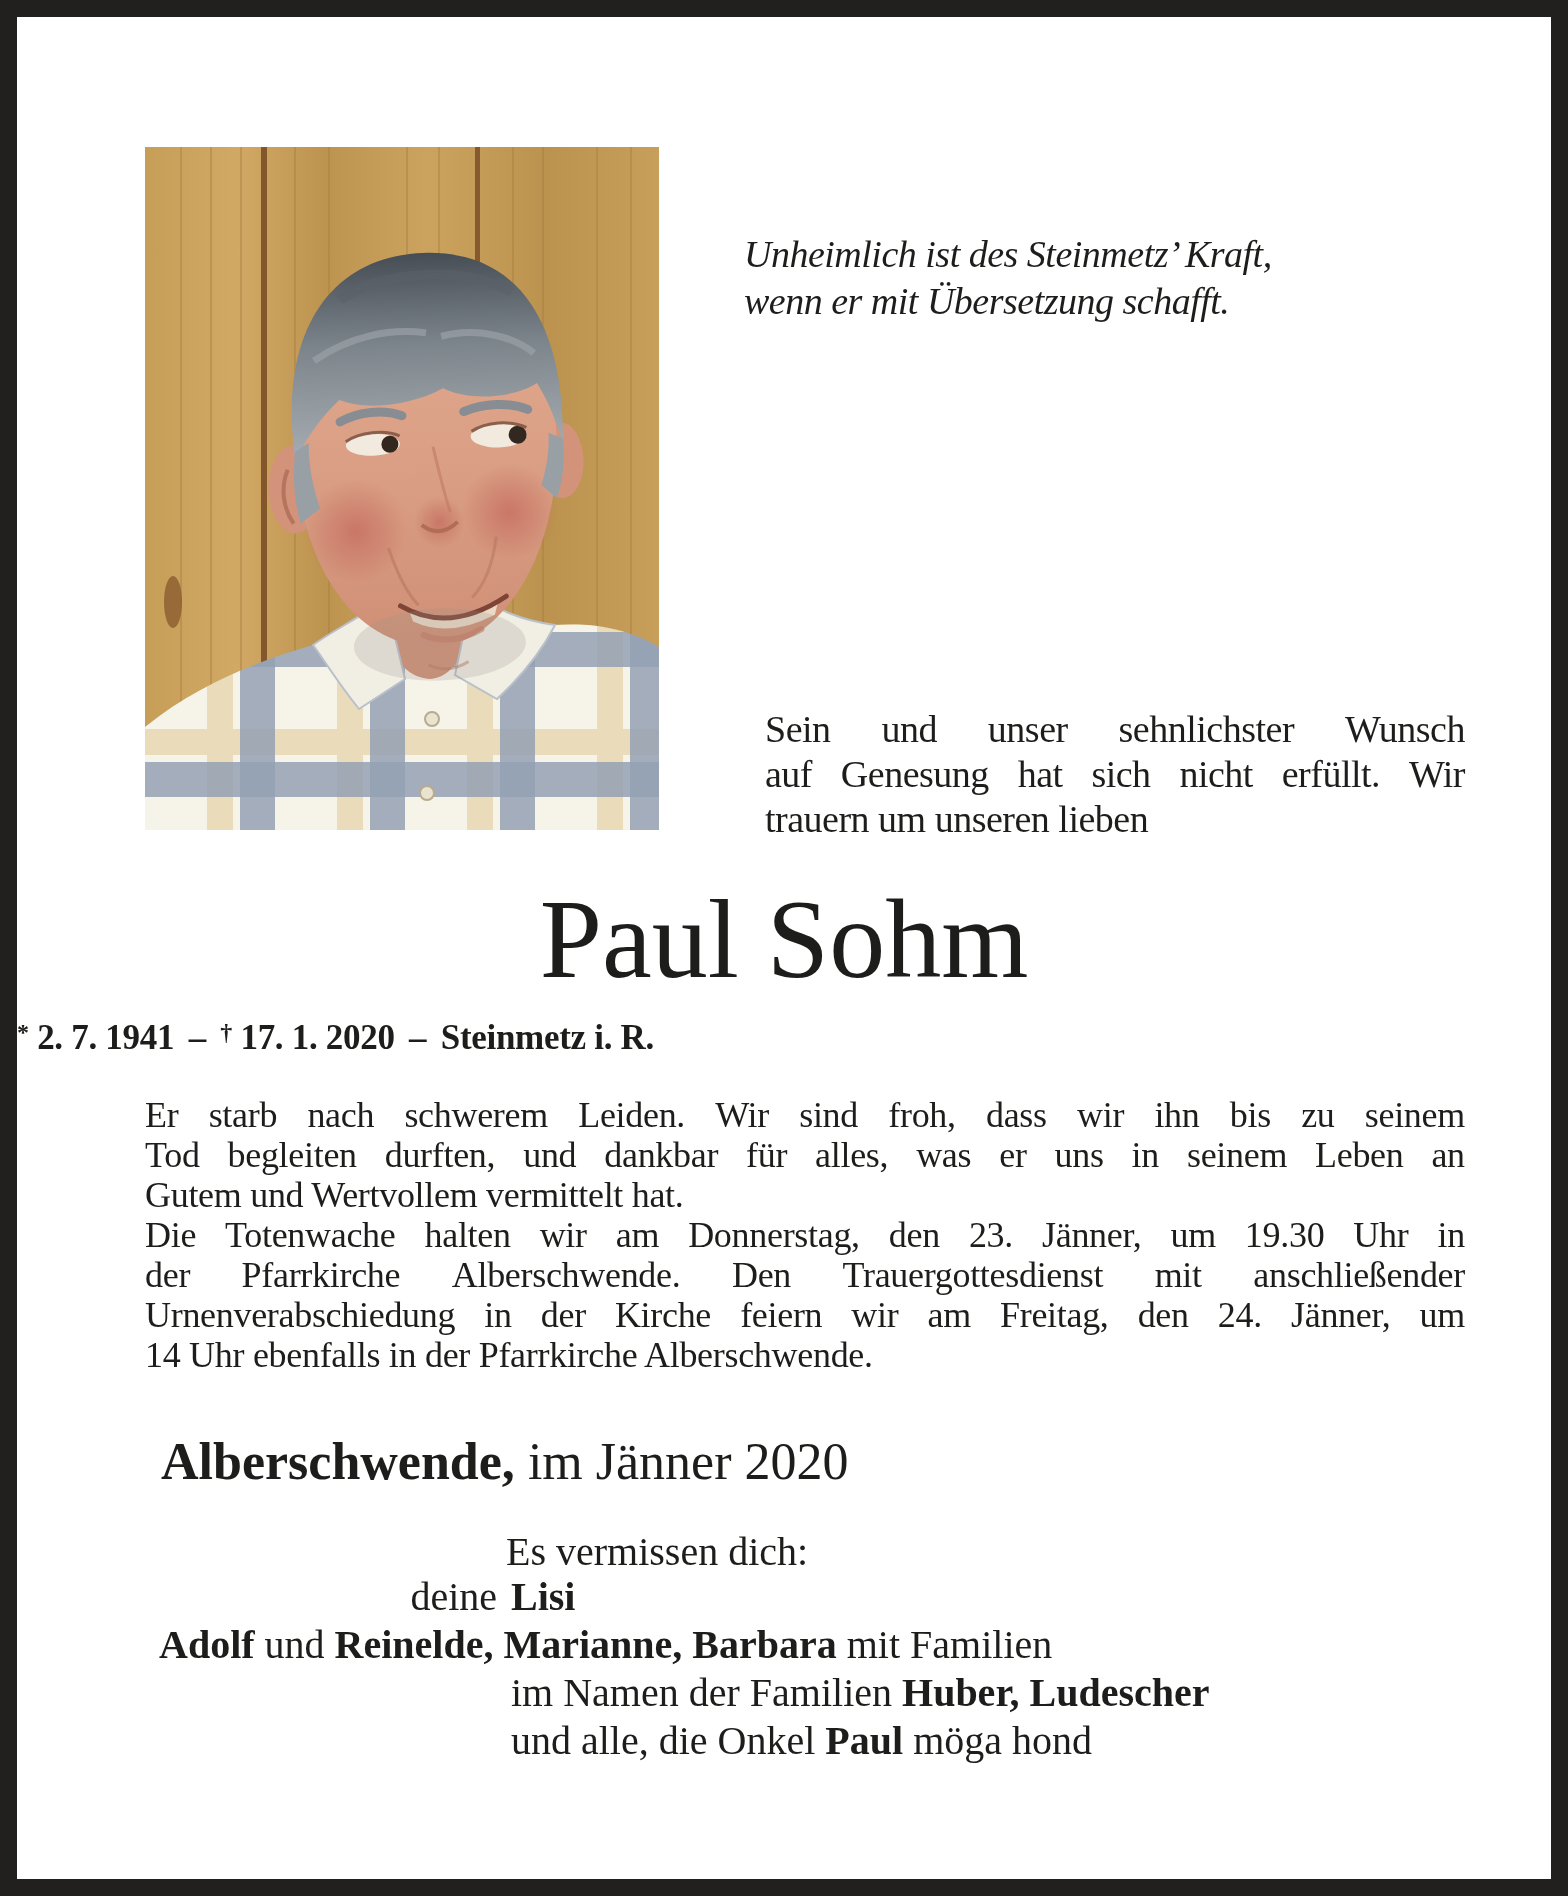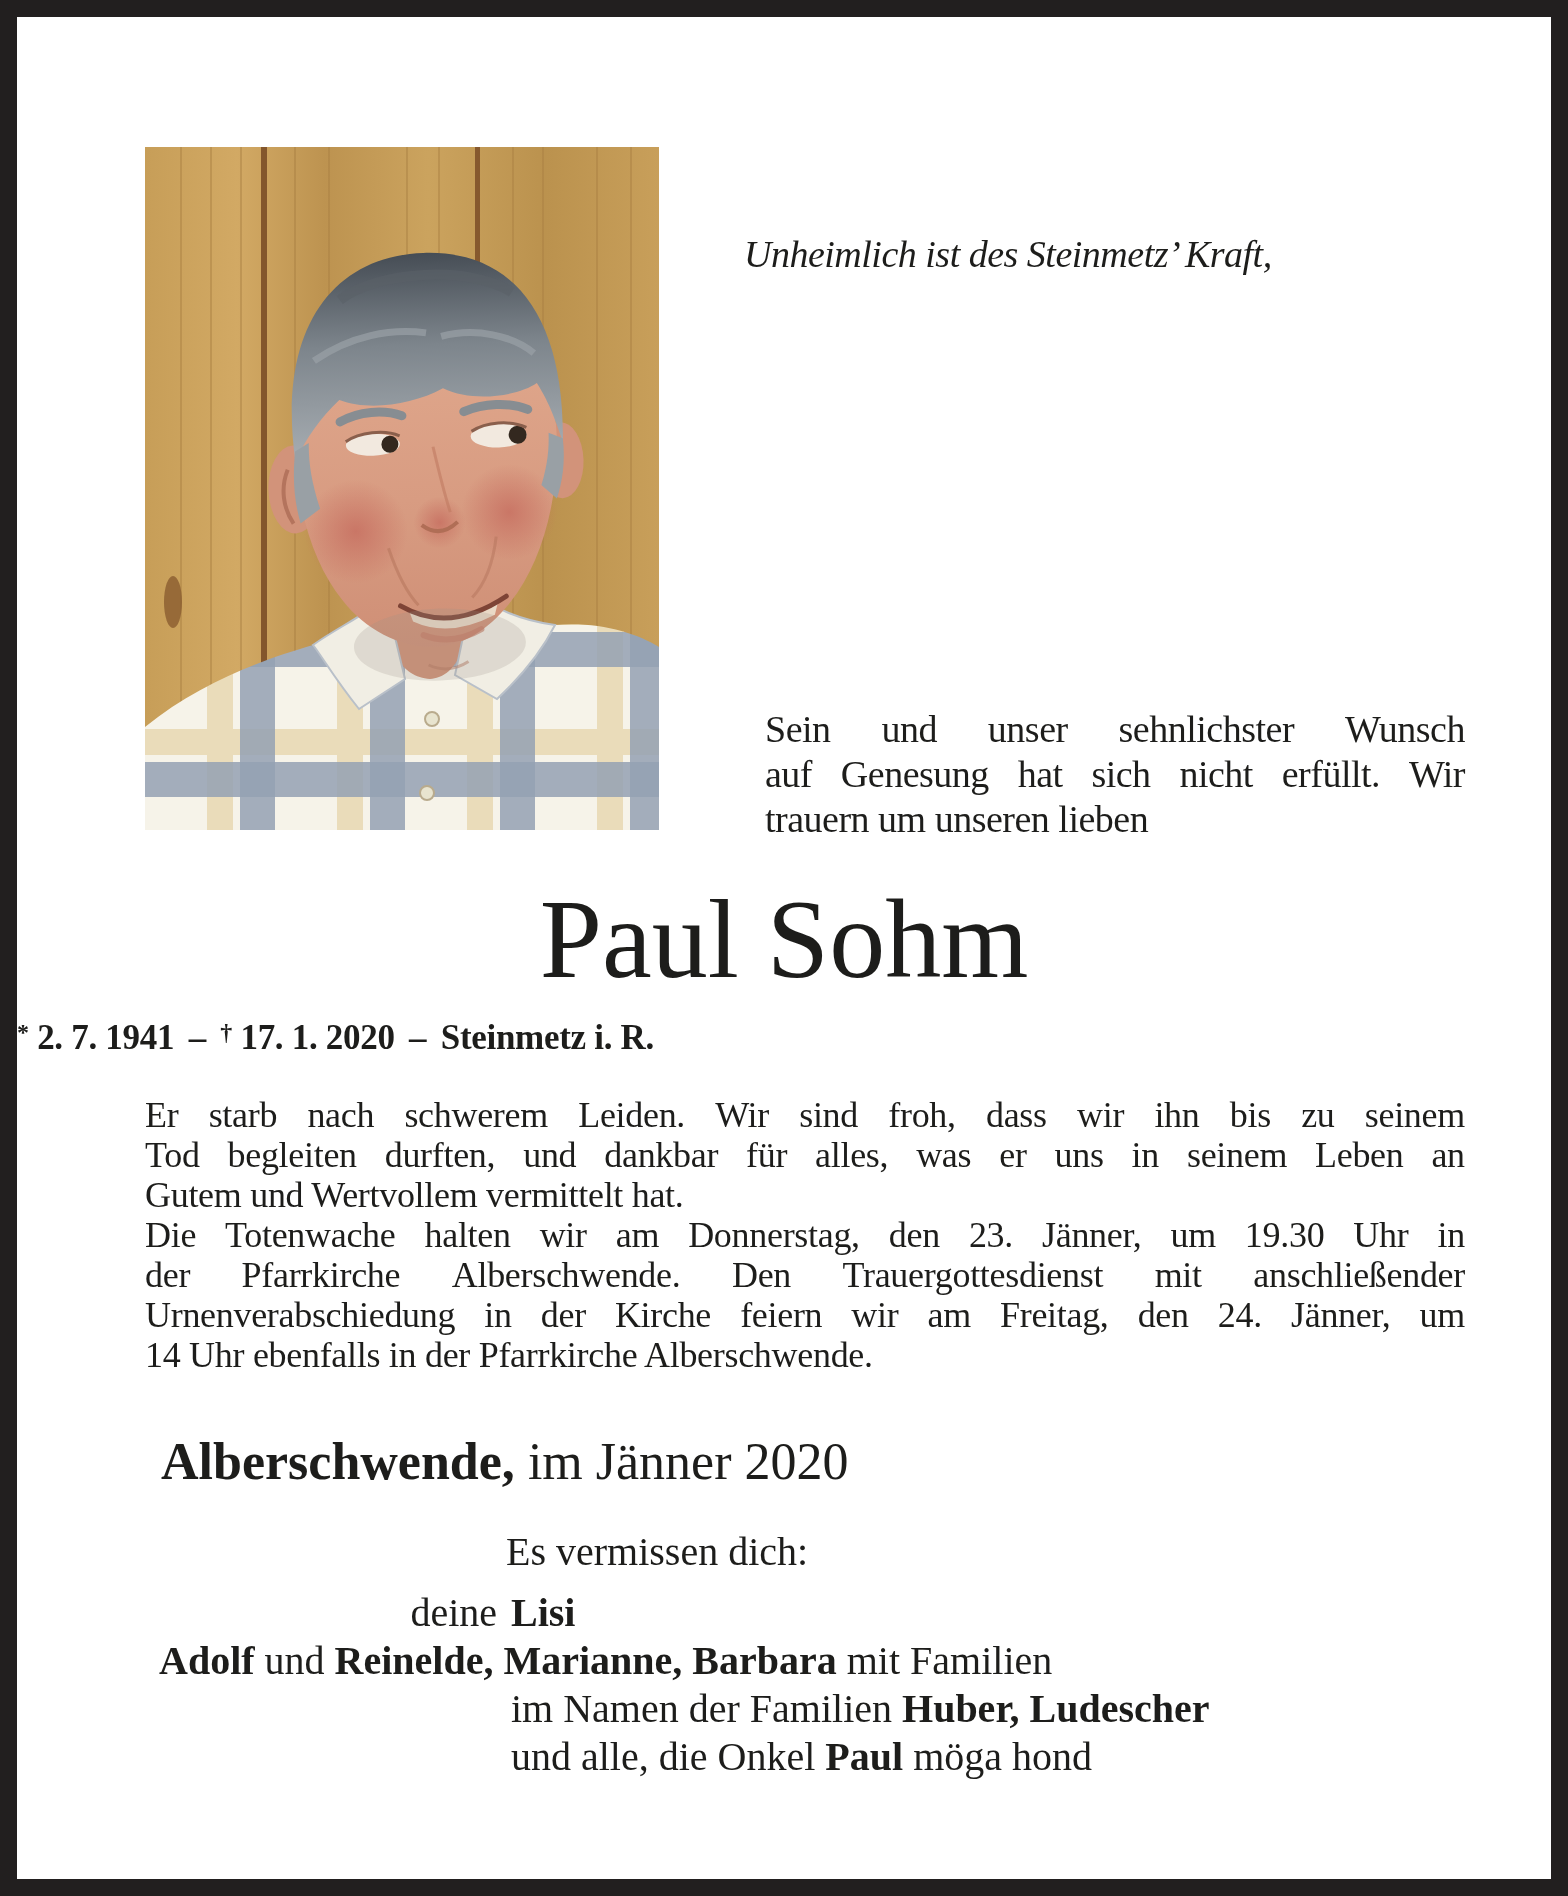--- a/index.html
+++ b/index.html
@@ -30,21 +30,21 @@
 
   .bodytext{position:absolute;left:128px;top:1078px;width:1320px;
             font-size:36px;line-height:40px;letter-spacing:-0.3px;}
   .jline{display:flex;justify-content:space-between;white-space:nowrap;}
 
   .dateline{position:absolute;left:144px;top:1422px;font-size:52px;line-height:46px;}
   .dateline .bold{font-weight:bold;}
 
   .mourn-intro{position:absolute;left:489px;top:1512px;font-size:40px;line-height:46px;}
   .mourners{position:absolute;left:128px;top:1556px;width:1330px;
-            font-size:40px;line-height:48px;margin-top:16px;}
+            font-size:40px;line-height:48px;}
   .mrow{display:flex;}
   .mlabel{width:352px;text-align:right;flex:none;}
   .mval{margin-left:14px;white-space:nowrap;}
   .bold{font-weight:bold;}
 </style>
 </head>
 <body>
 
 <div class="frame">
 
@@ -160,20 +160,21 @@
         <path d="M418 296 C 420 320 416 340 410 356 L 395 342 C 402 322 404 306 404 290 Z" fill="#99a0a5"></path>
         <path d="M200 150 C 240 122 330 120 372 148" stroke="#5a6168" stroke-width="10" opacity="0.6" fill="none"></path>
         <path d="M172 210 C 210 186 250 180 285 186" stroke="#9aa1a7" stroke-width="7" opacity="0.7" fill="none"></path>
         <path d="M300 190 C 335 182 372 192 392 210" stroke="#9aa1a7" stroke-width="7" opacity="0.7" fill="none"></path>
       </g>
     </svg>
   </div>
 
   <div class="quote">
     <div class="qline">Unheimlich ist des Steinmetz’ Kraft,</div>
+    <div class="qline">wenn er mit Übersetzung schafft.</div>
   </div>
 
   <div class="intro">
     <div class="jline">
         <span>Sein</span>
         <span>und</span>
         <span>unser</span>
         <span>sehnlichster</span>
         <span>Wunsch</span>
       </div>

